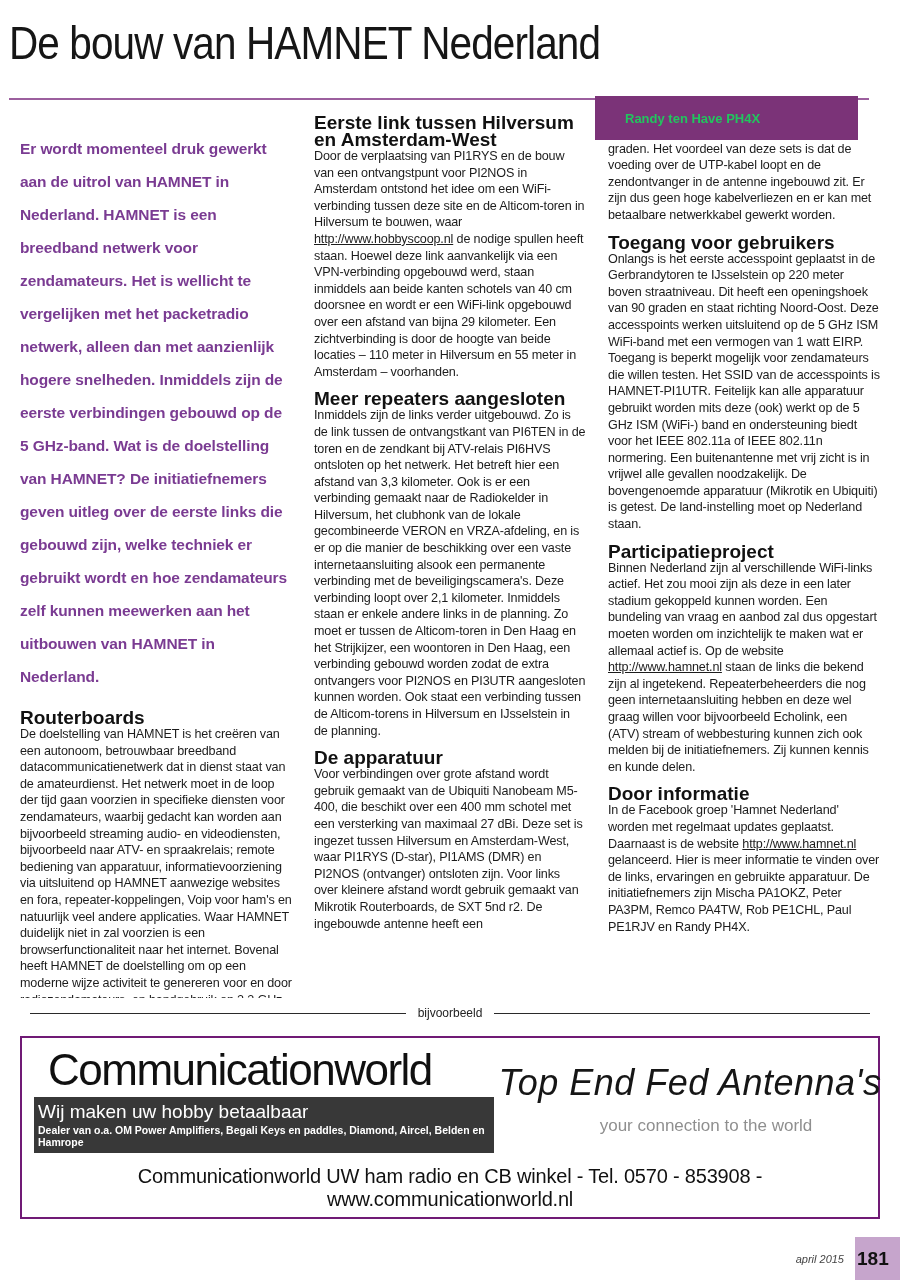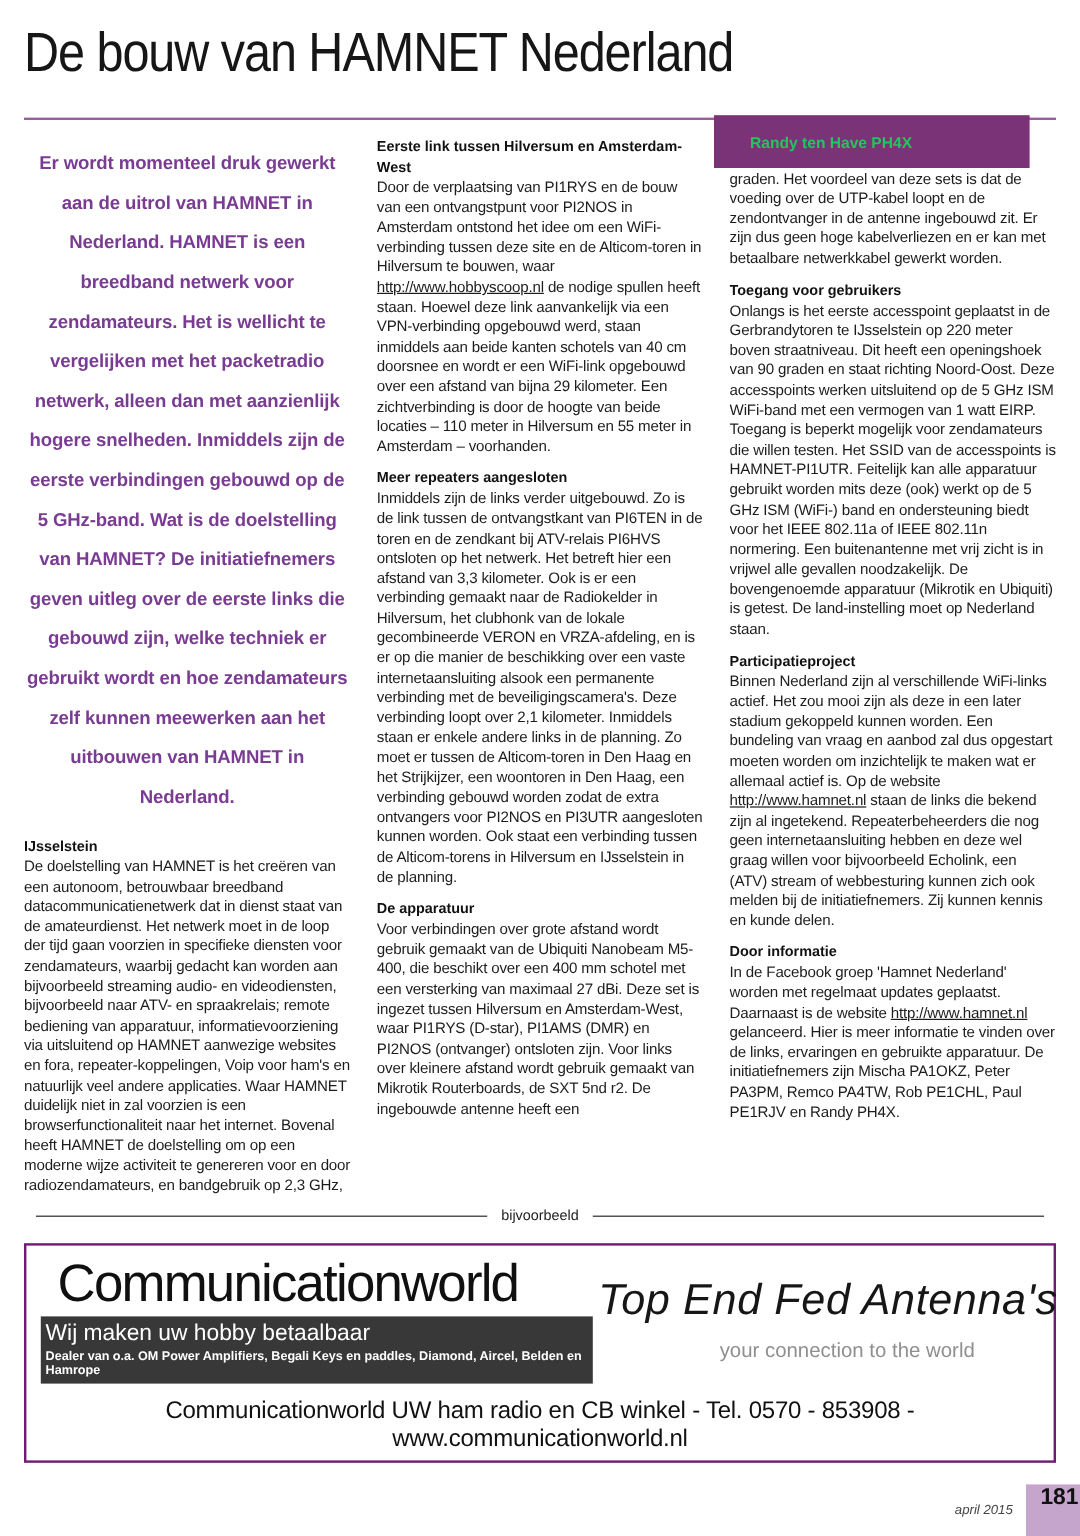--- a/index.html
+++ b/index.html
@@ -4,21 +4,21 @@
 <style>
   html,body{margin:0;padding:0;background:#ffffff;}
   .page{
     position:relative;
     width:900px;height:1280px;
     background:#ffffff;
     font-family:"Liberation Sans", sans-serif;
     overflow:hidden;
   }
   
-  .header{padding:16px 20px 0;border-radius:12px;}
+  .header{padding:16px 9px 0;border-radius:12px;}
   .page-title{
     margin:0;
     font-size:46px;font-weight:400;color:#161616;
     letter-spacing:-1px;
     transform:scaleX(0.88);transform-origin:left center;
     white-space:nowrap;
   }
   .title-rule{
     margin-top:28px;
     border-top:2px solid #9c5f9e;
@@ -34,27 +34,27 @@
   .author-badge span{color:#22c55e;font-weight:700;font-size:13px;}
   
   .columns{
     display:flex;gap:22px;
     padding:0 20px;margin-top:12px;
     height:886px;
   }
   .col{width:272px;overflow:hidden;}
   .col-3{padding-top:12px;}
   .intro{
-    margin:8px 0 16px;
+    margin:20px 0 16px;
     font-size:15.5px;line-height:33px;font-weight:700;
-    color:#7a3b92;letter-spacing:-0.1px;text-align:center;
+    color:#7a3b92;letter-spacing:-0.1px;
   }
   .sec-heading{
     margin:10px 0 0;
-    font-size:12px;font-weight:700;color:#111;line-height:17px;
+    font-size:19px;font-weight:700;color:#111;line-height:17px;
   }
   .sec-heading.first{margin-top:2px;}
   .body-text{
     margin:0;
     font-size:12.6px;line-height:16.6px;letter-spacing:-0.15px;
     color:#1c1c1c;
   }
   .inline-link{color:#1c1c1c;text-decoration:underline;cursor:pointer;}
   
   .ad-divider{
@@ -93,22 +93,22 @@
   }
   .ad-site{font-weight:400;}
   
   .issue-date{
     position:absolute;bottom:15px;right:56px;
     font-size:11px;font-style:italic;color:#444;
   }
   .pagenum-block{
     position:absolute;bottom:0;right:0;
     width:45px;height:43px;background:#c6a5cc;
-    display:flex;align-items:flex-start;
-    padding-left:12px;box-sizing:border-box;
+    display:flex;align-items:center;
+    padding-left:2px;box-sizing:border-box;
   }
   .pagenum-block span{font-size:19px;font-weight:700;color:#111;}
 </style>
 </head>
 <body>
 
 <div class="page">
 
   <div class="header">
     <h1 class="page-title">De bouw van HAMNET Nederland</h1>
@@ -116,21 +116,21 @@
   </div>
 
   <div class="author-badge">
     <span>Randy ten Have PH4X</span>
   </div>
 
   <main class="columns">
 
     <section class="col col-1">
       <p class="intro">Er wordt momenteel druk gewerkt aan de uitrol van HAMNET in Nederland. HAMNET is een breedband netwerk voor zendamateurs. Het is wellicht te vergelijken met het packetradio netwerk, alleen dan met aanzienlijk hogere snelheden. Inmiddels zijn de eerste verbindingen gebouwd op de 5 GHz-band. Wat is de doelstelling van HAMNET? De initiatiefnemers geven uitleg over de eerste links die gebouwd zijn, welke techniek er gebruikt wordt en hoe zendamateurs zelf kunnen meewerken aan het uitbouwen van HAMNET in Nederland.</p>
-      <h3 class="sec-heading">IJsselstein</h3>
+      <h3 class="sec-heading">Routerboards</h3>
       <p class="body-text">De doelstelling van HAMNET is het creëren van een autonoom, betrouwbaar breedband datacommunicatienetwerk dat in dienst staat van de amateurdienst. Het netwerk moet in de loop der tijd gaan voorzien in specifieke diensten voor zendamateurs, waarbij gedacht kan worden aan bijvoorbeeld streaming audio- en videodiensten, bijvoorbeeld naar ATV- en spraakrelais; remote bediening van apparatuur, informatievoorziening via uitsluitend op HAMNET aanwezige websites en fora, repeater-koppelingen, Voip voor ham's en natuurlijk veel andere applicaties. Waar HAMNET duidelijk niet in zal voorzien is een browserfunctionaliteit naar het internet. Bovenal heeft HAMNET de doelstelling om op een moderne wijze activiteit te genereren voor en door radiozendamateurs, en bandgebruik op 2,3 GHz, 5 GHz en 10 GHz te bevorderen.</p>
     </section>
 
     <section class="col col-2">
       <h3 class="sec-heading first">Eerste link tussen Hilversum en Amsterdam-West</h3>
       <p class="body-text"><span>Door de verplaatsing van PI1RYS en de bouw van een ontvangstpunt voor PI2NOS in Amsterdam ontstond het idee om een WiFi-verbinding tussen deze site en de Alticom-toren in Hilversum te bouwen, waar </span><a class="inline-link">http://www.hobbyscoop.nl</a><span> de nodige spullen heeft staan. Hoewel deze link aanvankelijk via een VPN-verbinding opgebouwd werd, staan inmiddels aan beide kanten schotels van 40 cm doorsnee en wordt er een WiFi-link opgebouwd over een afstand van bijna 29 kilometer. Een zichtverbinding is door de hoogte van beide locaties – 110 meter in Hilversum en 55 meter in Amsterdam – voorhanden.</span></p>
 
       <h3 class="sec-heading">Meer repeaters aangesloten</h3>
       <p class="body-text">Inmiddels zijn de links verder uitgebouwd. Zo is de link tussen de ontvangstkant van PI6TEN in de toren en de zendkant bij ATV-relais PI6HVS ontsloten op het netwerk. Het betreft hier een afstand van 3,3 kilometer. Ook is er een verbinding gemaakt naar de Radiokelder in Hilversum, het clubhonk van de lokale gecombineerde VERON en VRZA-afdeling, en is er op die manier de beschikking over een vaste internetaansluiting alsook een permanente verbinding met de beveiligingscamera's. Deze verbinding loopt over 2,1 kilometer. Inmiddels staan er enkele andere links in de planning. Zo moet er tussen de Alticom-toren in Den Haag en het Strijkijzer, een woontoren in Den Haag, een verbinding gebouwd worden zodat de extra ontvangers voor PI2NOS en PI3UTR aangesloten kunnen worden. Ook staat een verbinding tussen de Alticom-torens in Hilversum en IJsselstein in de planning.</p>
 

